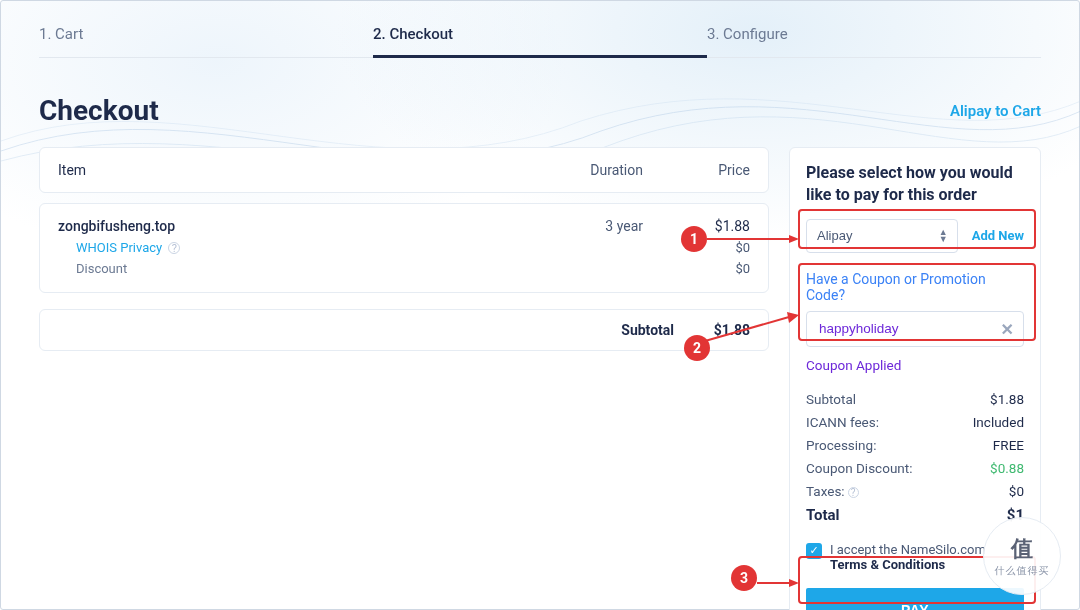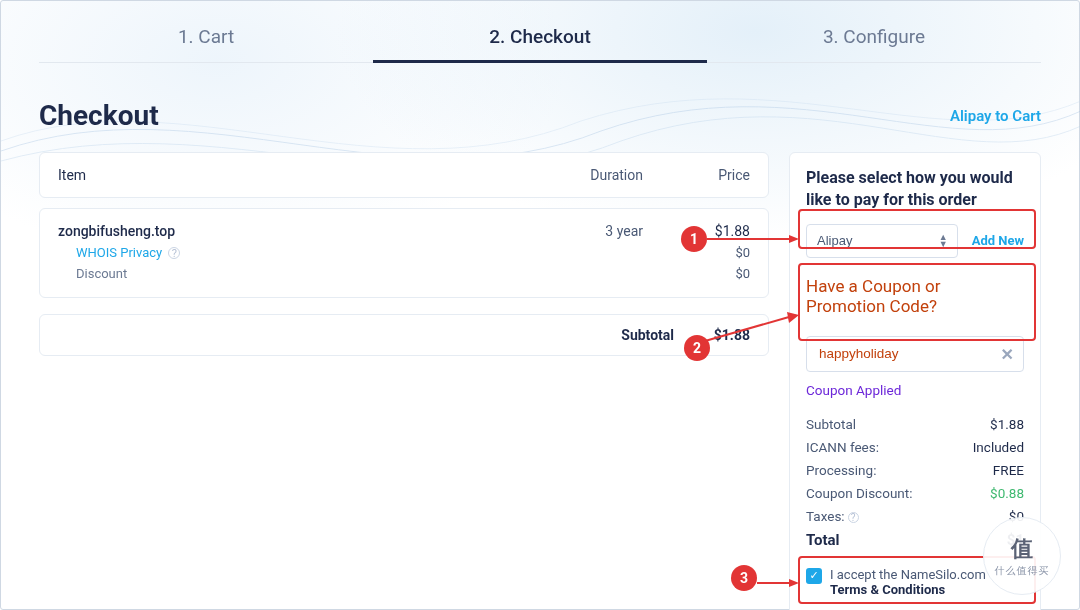--- a/index.html
+++ b/index.html
@@ -5,21 +5,21 @@
   * { box-sizing: border-box; margin: 0; padding: 0; }
   html, body { width: 1080px; height: 610px; font-family: -apple-system, BlinkMacSystemFont, "Segoe UI", Roboto, Arial, sans-serif; color: #1e2a4a; background: #fff; overflow: hidden; }
   .frame { width: 1080px; height: 610px; border: 1px solid #cfd8e3; border-radius: 3px; position: relative; background:
     radial-gradient(ellipse 600px 300px at 70% 5%, rgba(210,230,245,0.6), rgba(255,255,255,0) 70%),
     radial-gradient(ellipse 500px 280px at 20% 10%, rgba(220,235,248,0.5), rgba(255,255,255,0) 70%),
     #fff; }
   .content { padding: 10px 38px 0 38px; width: 100%; position: relative; z-index: 2; }
 
   
   .steps { display: flex; width: 100%; border-bottom: 1px solid #e2e8ef; }
-  .step { flex: 1; text-align: center; padding: 14px 0 14px; font-size: 19px; color: #6c7a93; position: relative; cursor: pointer; }
+  .step { flex: 1; padding: 14px 0 14px; font-size: 15px; color: #6c7a93; position: relative; cursor: pointer; }
   .step.active { color: #1e2a4a; font-weight: 500; }
   .step.active::after { content:""; position:absolute; left:0; right:0; bottom:-1px; height:3px; background:#1e2a4a; }
 
   .title-row { display:flex; justify-content:space-between; align-items:center; margin-top: 36px; margin-bottom: 20px; }
   .page-title { font-size: 28px; font-weight: 700; color:#1e2a4a; }
   .return-link { color:#1ea7e8; font-weight:600; font-size:15px; cursor:pointer; }
 
   .main-cols { display:flex; gap: 20px; align-items:flex-start; }
   .left-col { flex: 0 0 730px; }
   .right-col { flex: 1; }
@@ -48,23 +48,23 @@
   
   .pay-block { border:1px solid #e6ecf3; border-radius:6px; background:#fff; padding:14px 16px 18px; font-size:13px; color:#4a5975; }
   .pay-title { font-weight:700; color:#1e2a4a; font-size:16px; margin-bottom:12px; line-height:1.4; }
   .pay-row { display:flex; align-items:center; gap:14px; }
   .select-wrap { position:relative; flex:1; }
   select.pay-select { width:100%; height:34px; border:1px solid #d7dfeb; border-radius:4px; padding:0 28px 0 10px; font-size:13px; color:#4a5975; background:#fff; appearance:none; -webkit-appearance:none; }
   .select-caret { position:absolute; right:10px; top:50%; transform:translateY(-50%); display:flex; flex-direction:column; gap:1px; pointer-events:none; color:#6c7a93; font-size:9px; line-height:7px;}
   .addnew { color:#1ea7e8; font-weight:700; cursor:pointer; white-space:nowrap; }
 
   .coupon-block { margin-top:18px; }
-  .coupon-label { font-size:17px; color:#c2410c; margin-bottom:20px; }
+  .coupon-label { font-size:14px; color:#3b82f6; margin-bottom:8px; }
   .coupon-input-wrap { position:relative; }
-  input.coupon-input { width:100%; height:36px; border:1px solid #d7dfeb; border-radius:4px; padding:0 34px 0 12px; font-size:13.5px; color:#c2410c; }
+  input.coupon-input { width:100%; height:36px; border:1px solid #d7dfeb; border-radius:4px; padding:0 34px 0 12px; font-size:13.5px; color:#6d28d9; }
   .clear-x { position:absolute; right:10px; top:50%; transform:translateY(-50%); color:#9aa7bd; font-size:16px; cursor:pointer; font-weight:700;}
   .coupon-applied { margin-top:10px; color:#6d28d9; font-size:13.5px; }
 
   .totals { margin-top:18px; font-size:13.5px; color:#4a5975; }
   .trow { display:flex; justify-content:space-between; margin-bottom:7px; }
   .trow .right { color:#1e2a4a; }
   .trow .green { color:#3fb970; }
   .trow.total { font-weight:700; font-size:15px; color:#1e2a4a; margin-top:6px; }
   .taxes-label .qicon { display:inline-block; margin-left:3px; color:#b7c2d6; font-size:10px; border:1px solid #cbd5e4; border-radius:50%; width:11px; height:11px; line-height:10px; text-align:center; }
 

